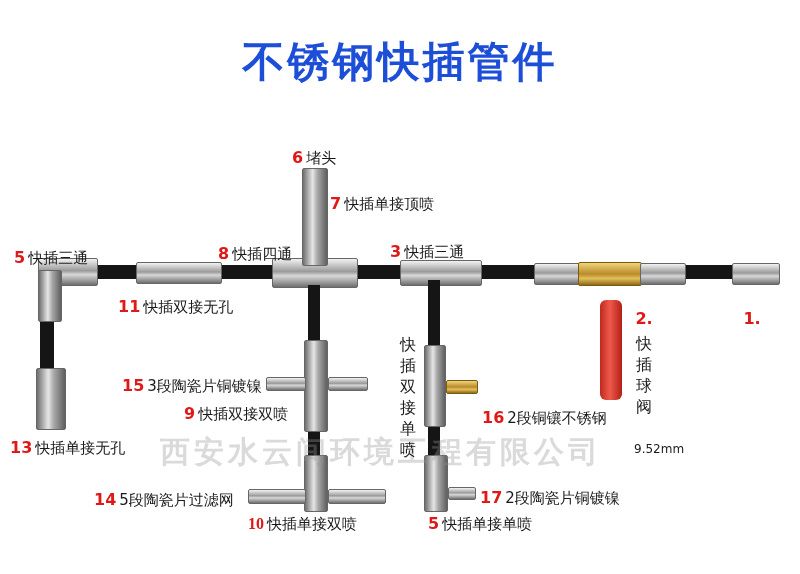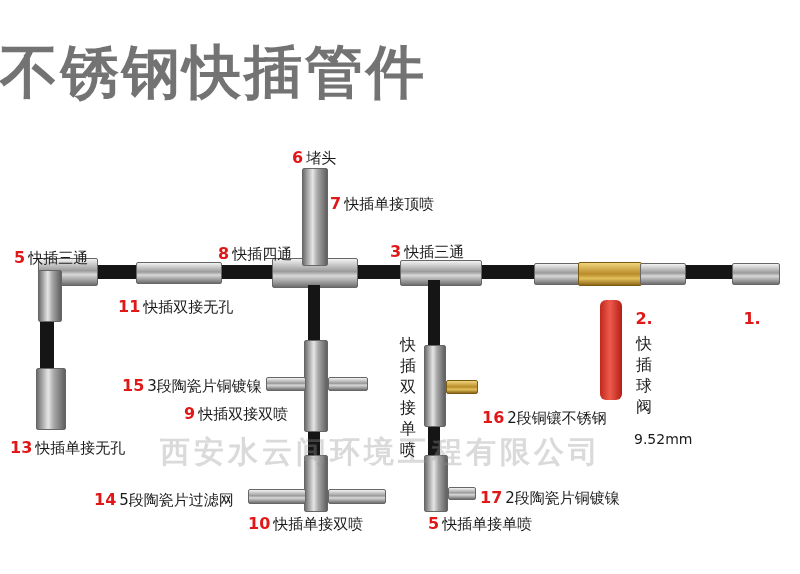--- a/index.html
+++ b/index.html
@@ -1,24 +1,24 @@
 <!DOCTYPE html>
 <html><head>
 <meta charset="utf-8">
 <style>
   html, body { margin:0; padding:0; }
   body { width:800px; height:574px; background:#ffffff; position:relative; overflow:hidden;
          font-family: "DejaVu Sans", "Liberation Sans", sans-serif; }
-  .title { position:absolute; left:0; width:800px; top:34px; text-align:left;
-           font-size:58px; font-weight:bold; color:#737373; letter-spacing:3px; }
+  .title { position:absolute; left:0; width:800px; top:34px; text-align:center;
+           font-size:42px; font-weight:bold; color:#1d4ed8; letter-spacing:3px; }
   .lbl { position:absolute; font-size:15px; color:#1a1a1a; white-space:nowrap; line-height:23px; }
   .num { color:#e01818; font-weight:bold; font-size:16px; margin-right:3px; }
   .vlbl { position:absolute; font-size:16px; color:#1a1a1a; line-height:21px; width:20px; text-align:center; }
   .vlbl .num { display:block; margin:0 0 4px 0; }
-  .sub { font-size:14px; display:block; margin-top:12px; white-space:nowrap; }
+  .sub { font-size:12px; display:block; margin-top:22px; white-space:nowrap; }
   .wm { position:absolute; left:160px; top:432px; font-size:30px; letter-spacing:4px; color:rgba(150,150,150,0.35); font-weight:bold; }
   
   .hose { position:absolute; background:#151515; }
   .steel { position:absolute; background:linear-gradient(#f2f2f2, #9a9a9a 45%, #d8d8d8 60%, #6e6e6e); border:1px solid #666; border-radius:2px; }
   .steelv { position:absolute; background:linear-gradient(90deg, #6e6e6e, #e6e6e6 40%, #a8a8a8 60%, #5f5f5f); border:1px solid #666; border-radius:2px; }
   .brass { position:absolute; background:linear-gradient(#f0d47a, #b98b2a 50%, #e2c05a 70%, #8f6818); border:1px solid #7a5a12; border-radius:2px; }
   .handle { position:absolute; background:linear-gradient(90deg,#c0281f,#ee5a4a 45%,#b21f16); border-radius:6px; }
 </style>
 </head>
 <body>
@@ -59,21 +59,21 @@
 <div class="lbl" style="left:292px;top:146px;"><span class="num">6</span><span>堵头</span></div>
 <div class="lbl" style="left:330px;top:192px;"><span class="num">7</span><span>快插单接顶喷</span></div>
 <div class="lbl" style="left:218px;top:242px;text-align:center;"><span class="num">8</span><span>快插四通</span></div>
 <div class="lbl" style="left:390px;top:240px;"><span class="num">3</span><span>快插三通</span></div>
 <div class="lbl" style="left:14px;top:246px;"><span class="num">5</span><span>快插三通</span></div>
 <div class="lbl" style="left:118px;top:295px;"><span class="num">11</span><span>快插双接无孔</span></div>
 <div class="lbl" style="left:122px;top:374px;"><span class="num">15</span><span>3段陶瓷片铜镀镍</span></div>
 <div class="lbl" style="left:184px;top:402px;"><span class="num">9</span><span>快插双接双喷</span></div>
 <div class="lbl" style="left:10px;top:436px;"><span class="num">13</span><span>快插单接无孔</span></div>
 <div class="lbl" style="left:94px;top:488px;"><span class="num">14</span><span>5段陶瓷片过滤网</span></div>
-<div class="lbl" style="left:248px;top:512px;"><span class="num">10</span><span>快插单接双喷</span></div>
+<div class="lbl" style="left:248px;top:512px;font-family:Liberation Serif, serif;"><span class="num">10</span><span>快插单接双喷</span></div>
 <div class="lbl" style="left:482px;top:406px;text-align:right;"><span class="num">16</span><span>2段铜镶不锈钢</span></div>
 <div class="lbl" style="left:480px;top:486px;"><span class="num">17</span><span>2段陶瓷片铜镀镍</span></div>
 <div class="lbl" style="left:428px;top:512px;"><span class="num">5</span><span>快插单接单喷</span></div>
 
 <div class="vlbl" style="left:398px;top:334px;">快插双接单喷</div>
 <div class="vlbl" style="left:634px;top:308px;">
   <span class="num">2.</span>
   <span>快插球阀</span>
   <span class="sub">9.52mm</span>
 </div>

